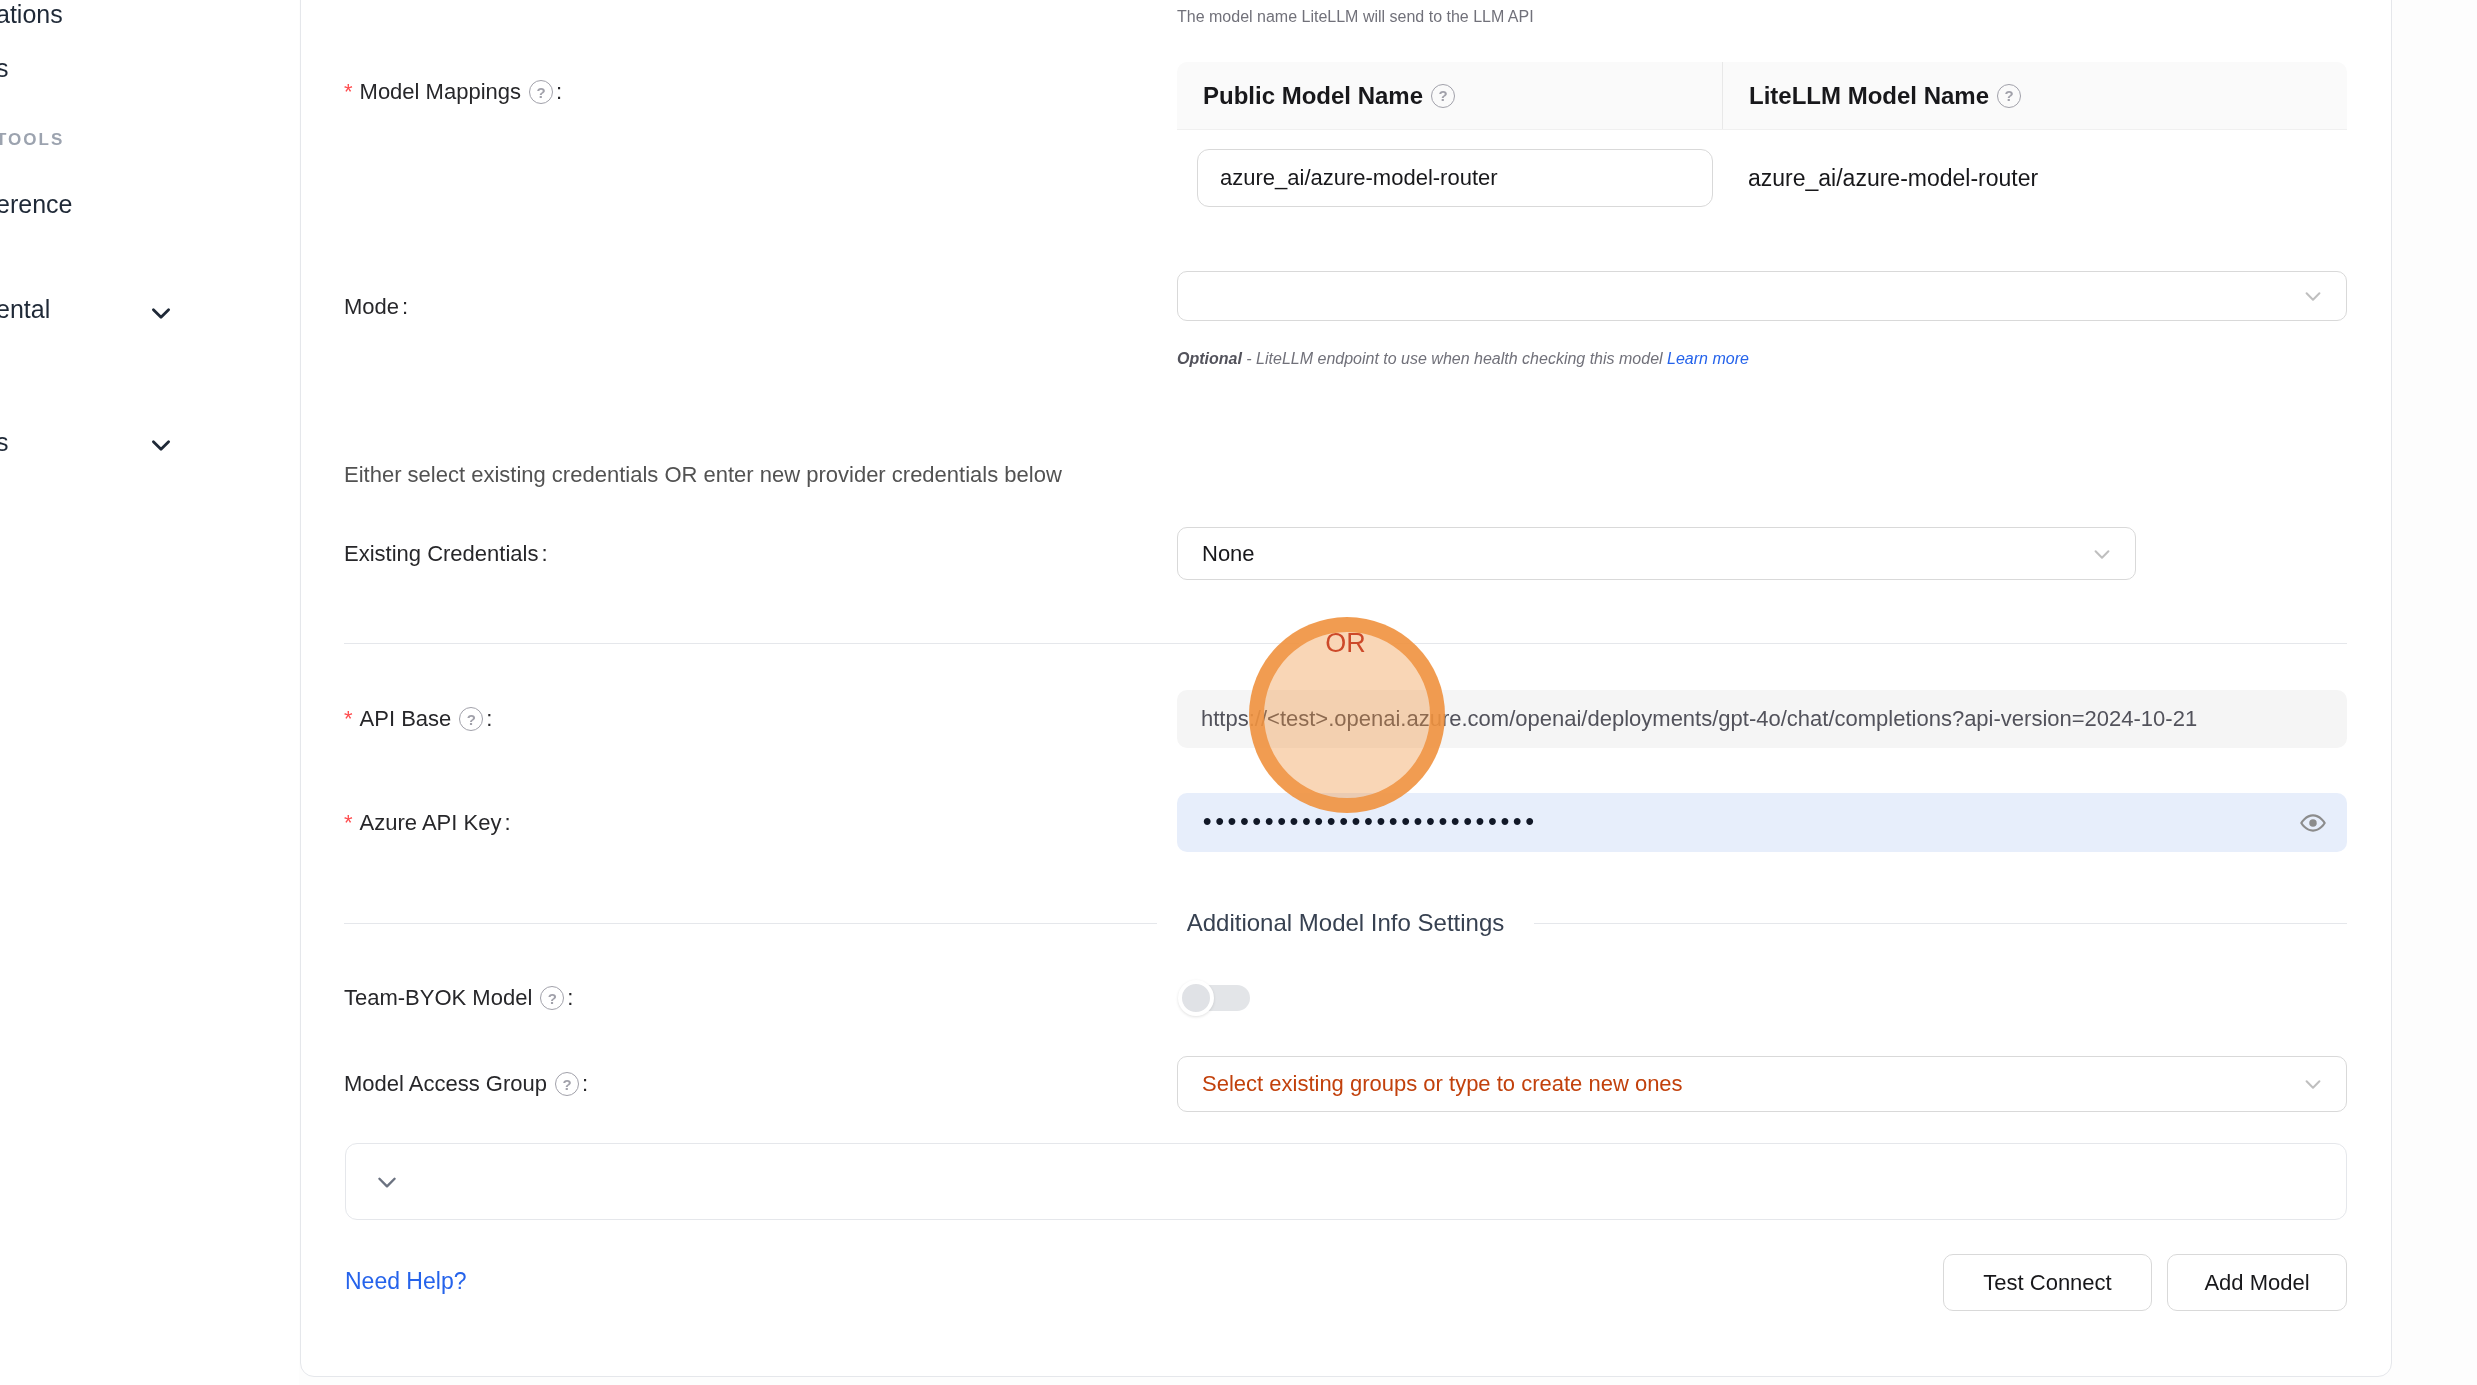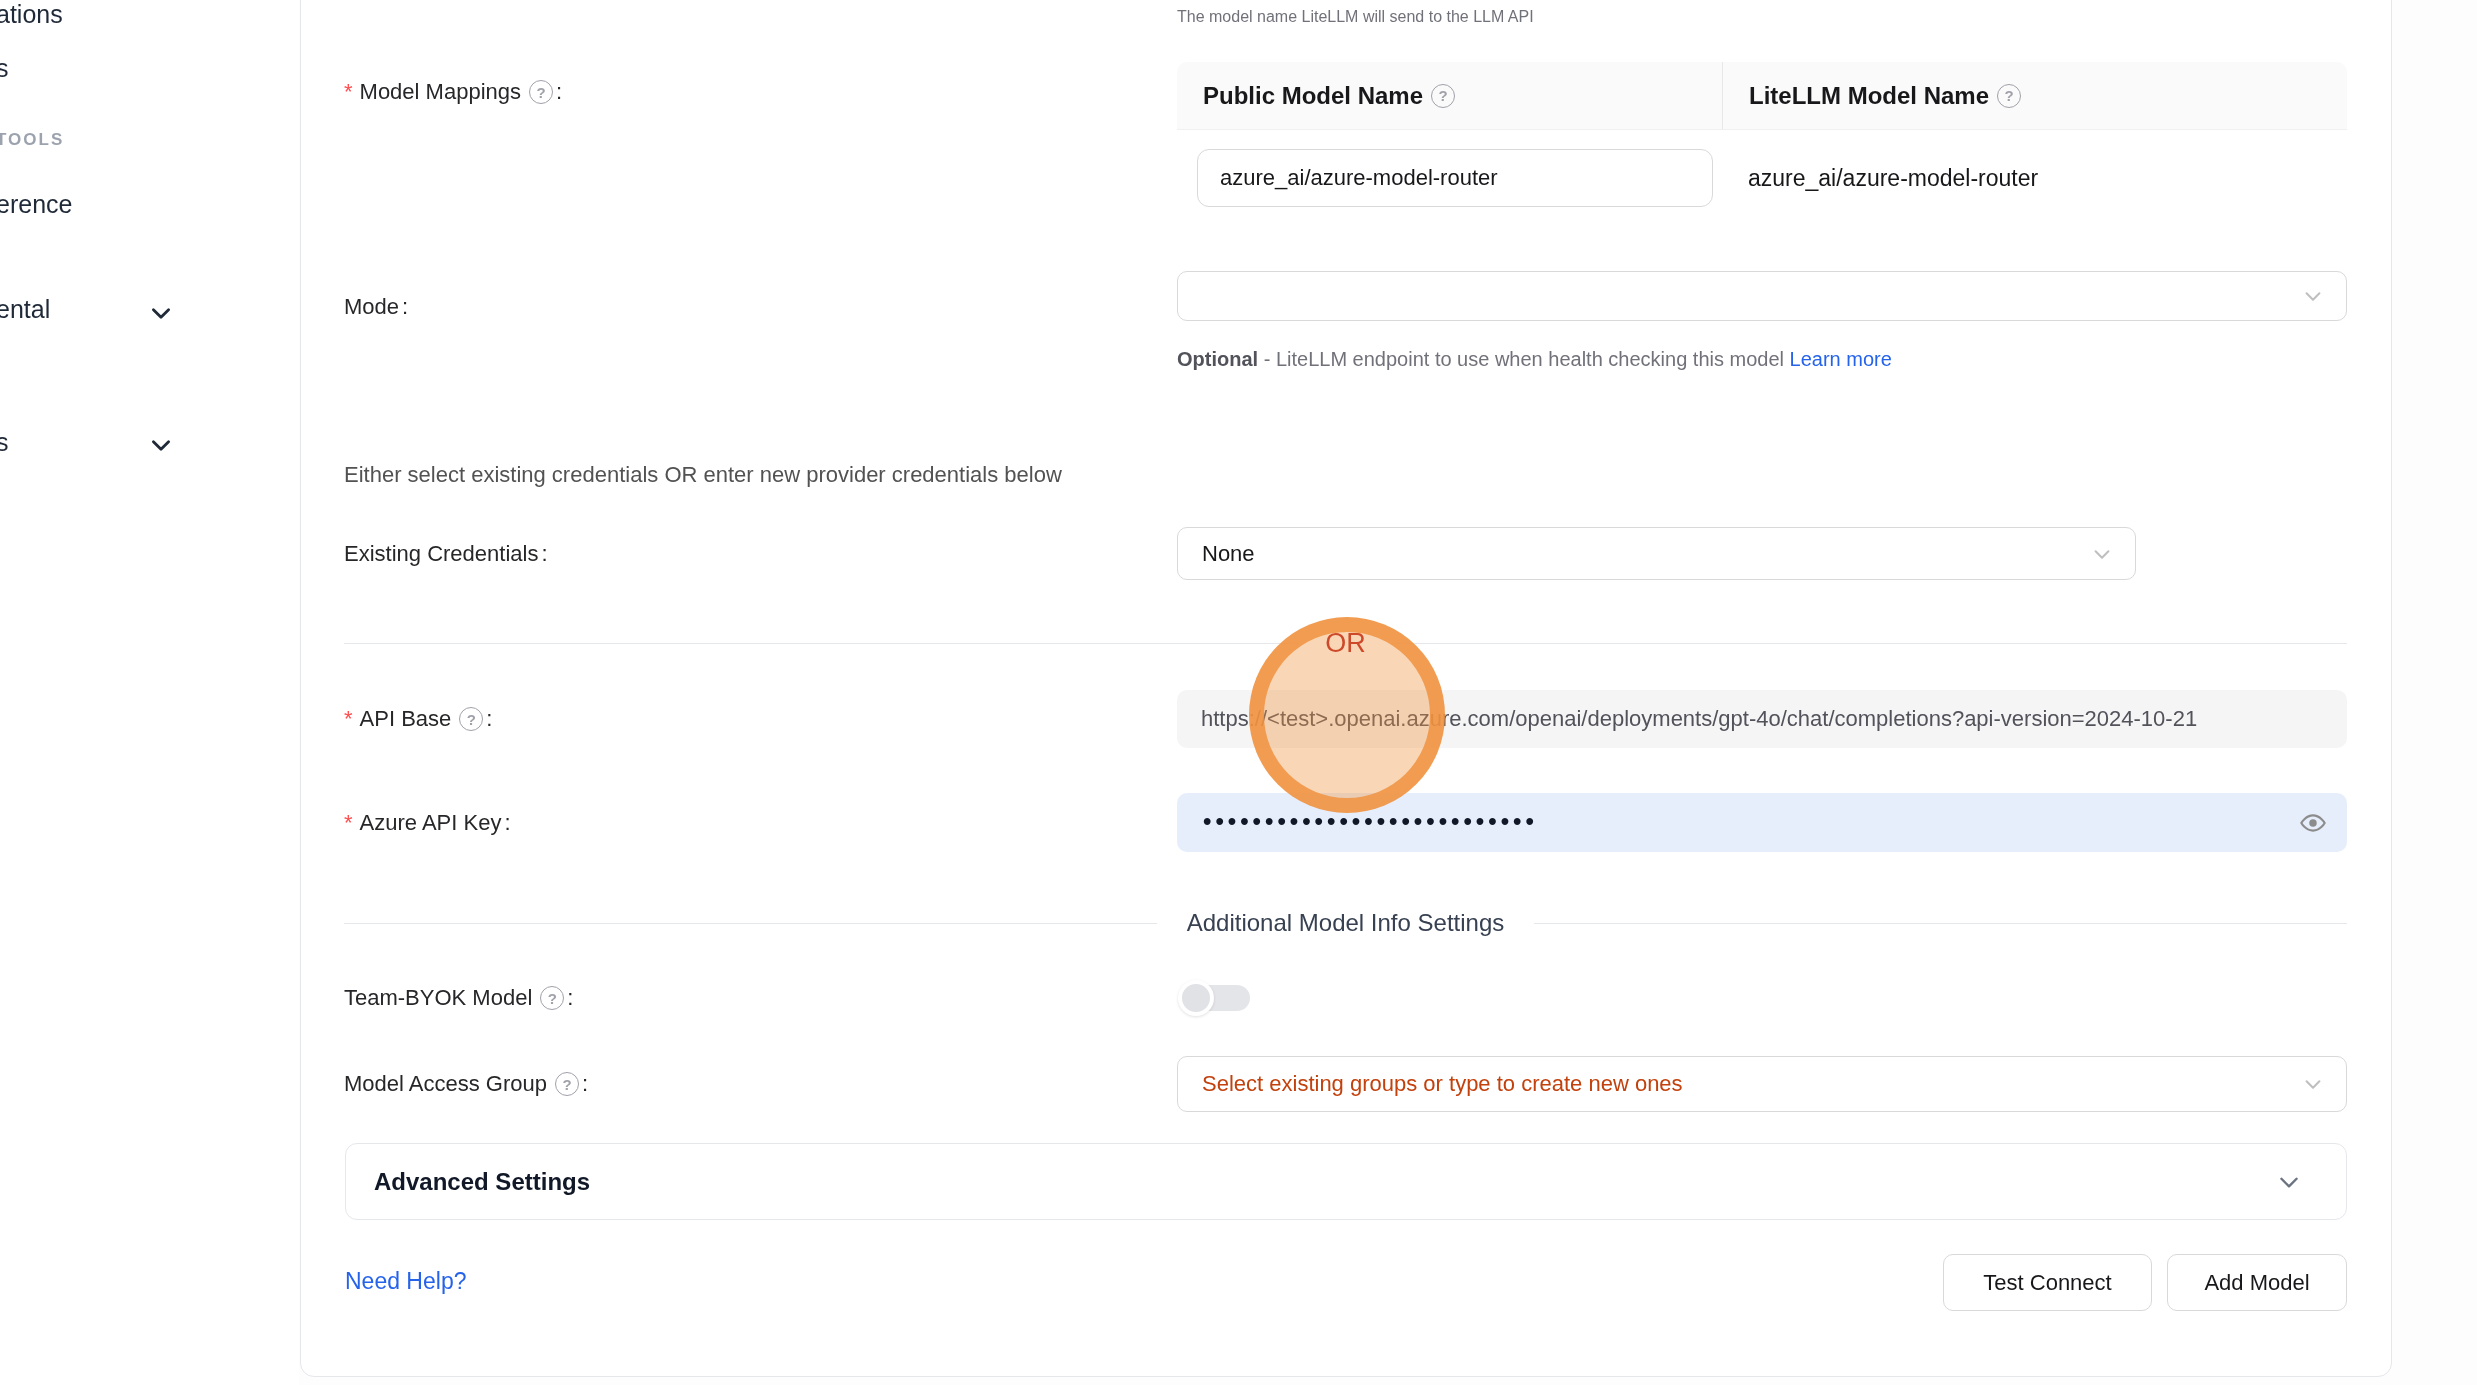--- a/index.html
+++ b/index.html
@@ -60,21 +60,21 @@
   }
 
   .select{
     height:50px;border:1px solid var(--border-gray);border-radius:10px;background:#fff;
     display:flex;align-items:center;padding:0 56px 0 24px;position:relative;
     font-size:22px;color:#18181b;cursor:pointer;width:100%;
   }
   .select .chev{position:absolute;right:22px;top:50%;transform:translateY(-50%);}
   .placeholder{color:#c2410c;}
 
-  .hint{font-size:20px;color:var(--text-gray);line-height:38px;width:810px;}
+  .hint{font-size:16px;color:var(--text-gray);line-height:38px;width:810px;font-style:italic;}
   .hint b{color:#52525b;}
   .hint a{color:var(--link-blue);text-decoration:none;}
 
   .note{font-size:22px;color:#525252;}
   .or-wrap{left:344px;top:626px;width:2003px;height:34px;display:flex;align-items:center;}
   .or-wrap .line{flex:1;border-top:1px solid #e5e7eb;}
   .or-text{padding:0 26px;color:#b91c1c;font-size:27px;}
 
   .readonly-input{
     left:1177px;top:690px;width:1170px;height:58px;background:#f5f5f5;border-radius:10px;
@@ -253,21 +253,20 @@
 <div class="abs" style="left:1177px;top:1056px;width:1170px;">
   <div class="select" style="height:56px;">
     <span class="placeholder">Select existing groups or type to create new ones</span>
     <svg class="chev" width="22" height="22" viewBox="0 0 24 24">
         <polyline points="5,9 12,16 19,9" fill="none" stroke="#bfbfbf" stroke-width="2.2" stroke-linecap="round" stroke-linejoin="round"></polyline>
       </svg>
   </div>
 </div>
 
 <div class="abs adv-box">
-  <div class="adv-title">Advanced Settings</div>
   <svg width="26" height="26" viewBox="0 0 24 24">
       <polyline points="5,9 12,16 19,9" fill="none" stroke="#6b7280" stroke-width="2.2" stroke-linecap="round" stroke-linejoin="round"></polyline>
     </svg>
 </div>
 
 <a class="abs link" style="left:345px;top:1268px;">Need Help?</a>
 <button class="btn abs" style="left:1943px;top:1254px;width:209px;">Test Connect</button>
 <button class="btn abs" style="left:2167px;top:1254px;width:180px;">Add Model</button>
 
 <div class="abs highlight-circle"></div>

